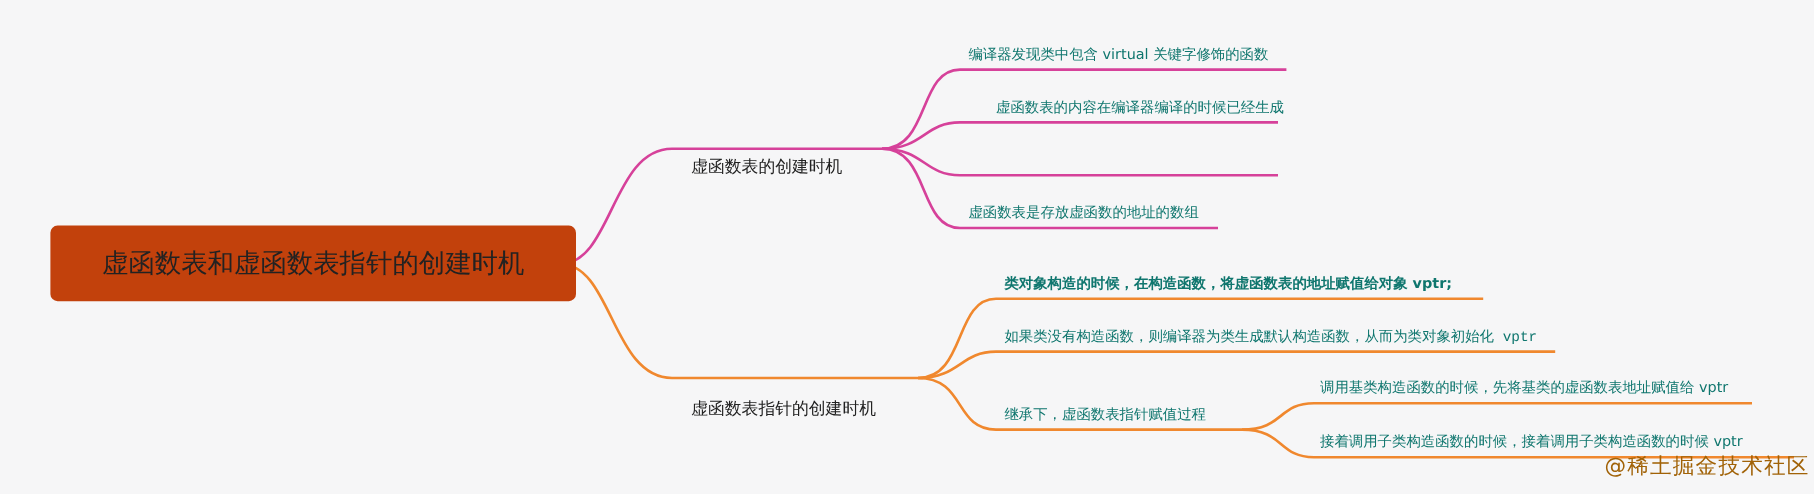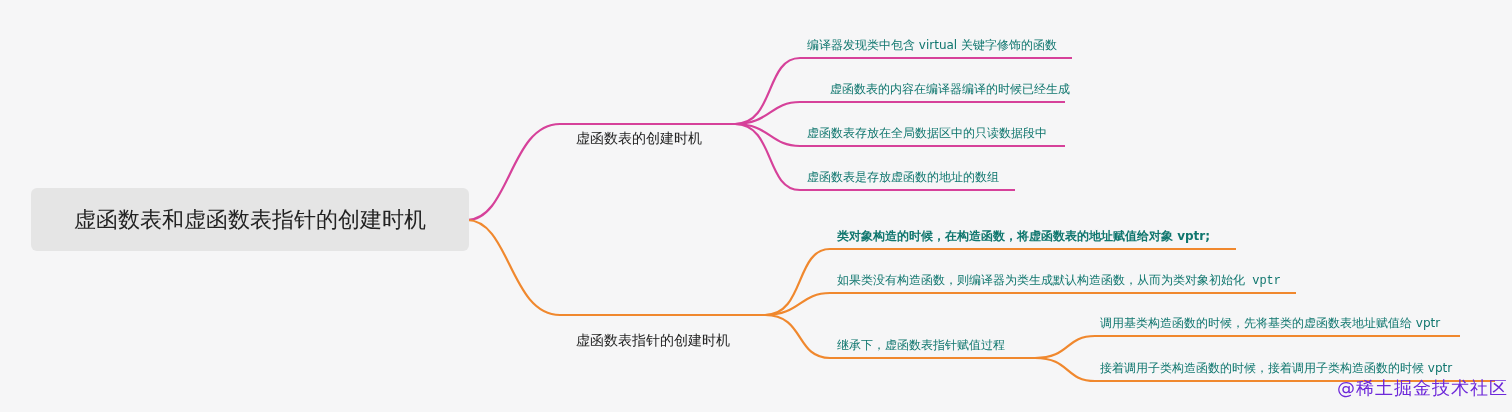--- a/index.html
+++ b/index.html
@@ -17,25 +17,25 @@
       width: 1512px;
       height: 412px;
     }
     svg.links {
       position: absolute;
       left: 0; top: 0;
       width: 1512px; height: 412px;
     }
     .root-node {
       position: absolute;
-      left: 31px;
+      left: 42px;
       top: 188px;
       width: 438px;
       height: 63px;
-      background: #e5e5e5;
+      background: #c2410c;
       border-radius: 6px;
       display: flex;
       align-items: center;
       justify-content: center;
       font-size: 22px;
       color: #222;
       box-sizing: border-box;
     }
     .branch-label {
       position: absolute;
@@ -47,21 +47,21 @@
       position: absolute;
       font-size: 12px;
       color: #0f766e;
       white-space: nowrap;
     }
     .watermark {
       position: absolute;
       left: 1337px;
       top: 376px;
       font-size: 18px;
-      color: #6d28d9;
+      color: #a16207;
       white-space: nowrap;
       letter-spacing: 1px;
     }
   </style>
 </head>
 <body>
 
 <div id="canvas">
 
   <svg class="links" viewBox="0 0 1512 412">
@@ -89,23 +89,20 @@
 
   <div class="branch-label" style="left:576px; top:100px;margin-top:30px;">
     <span>虚函数表的创建时机</span>
   </div>
   <div class="leaf-label" style="left:807px; top:37px;">
     <span>编译器发现类中包含 virtual 关键字修饰的函数</span>
   </div>
   <div class="leaf-label" style="left:830px; top:81px;">
     <span>虚函数表的内容在编译器编译的时候已经生成</span>
   </div>
-  <div class="leaf-label" style="left:807px; top:125px;">
-    <span>虚函数表存放在全局数据区中的只读数据段中</span>
-  </div>
   <div class="leaf-label" style="left:807px; top:169px;text-align:right;">
     <span>虚函数表是存放虚函数的地址的数组</span>
   </div>
 
   <div class="branch-label" style="left:576px; top:292px;margin-top:40px;">
     <span>虚函数表指针的创建时机</span>
   </div>
   <div class="leaf-label" style="left:837px; top:228px;font-weight:bold;">
     <span>类对象构造的时候，在构造函数，将虚函数表的地址赋值给对象 vptr;</span>
   </div>

